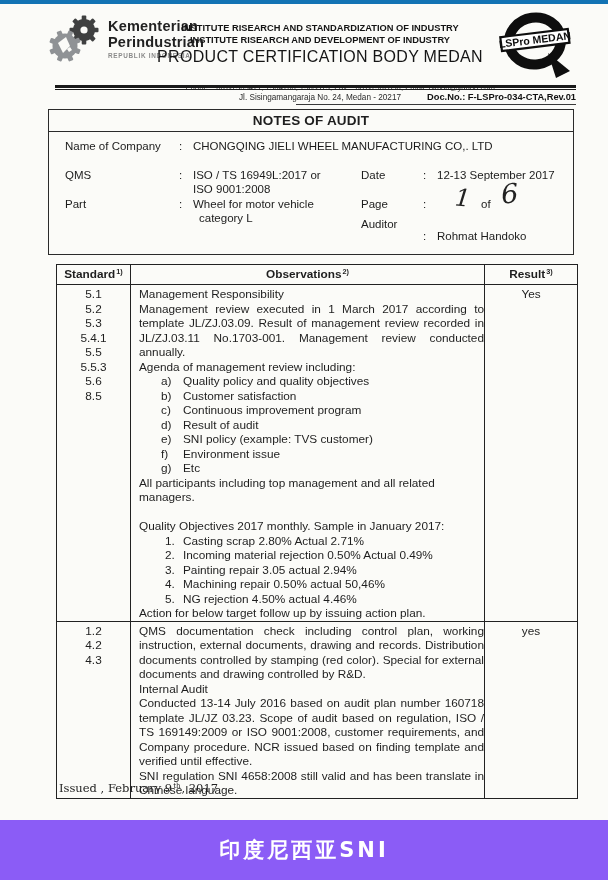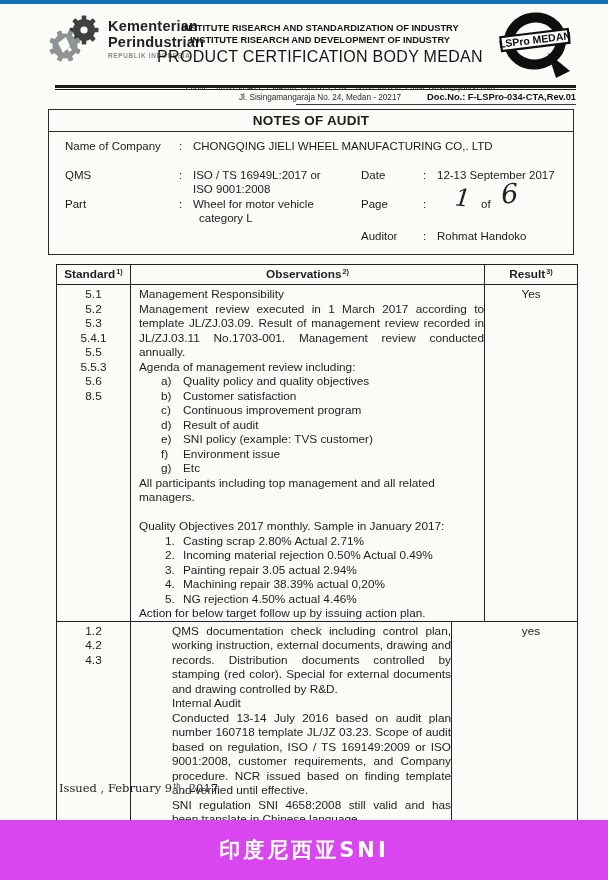--- a/index.html
+++ b/index.html
@@ -36,33 +36,33 @@
   
   .audit-table{position:absolute;left:56px;top:264px;width:520px;border:1.5px solid #222;}
   .thead{display:flex;border-bottom:1.3px solid #222;height:19px;font-weight:bold;font-size:11.8px;}
   .thead>div{line-height:18px;text-align:center;}
   .col-std{width:73px;border-right:1.1px solid #222;}
   .col-obs{flex:1;border-right:1.1px solid #222;}
   .col-res{width:92px;}
   .sup{font-size:7.3px;position:relative;top:-4px;margin-left:1px;}
   .trow{display:flex;font-size:11.8px;line-height:14.5px;}
   .trow-1{min-height:303px;}
-  .trow-2{min-height:175px;border-top:1.1px solid #222;gap:33px;}
+  .trow-2{min-height:175px;border-top:1.1px solid #222;}
   .td-std{width:73px;border-right:1.1px solid #222;text-align:center;padding-top:2px;}
   .td-obs{flex:1;border-right:1.1px solid #222;padding:2px 0 0 8px;}
   .td-res{width:92px;text-align:center;padding-top:2px;}
   .just{text-align:justify;}
   .obs-li{position:relative;padding-left:44px;}
   .li-marker{position:absolute;left:22px;}
   .spacer-line{height:14.5px;}
 
   .issued{position:absolute;left:59px;top:781px;font-family:"DejaVu Serif",serif;font-size:11.5px;color:#222;}
   .issued .sup2{font-size:7px;position:relative;top:-4px;margin:0 1px;}
 
-  .banner{position:absolute;left:0;top:820px;width:608px;height:60px;background:#d946ef;display:flex;align-items:center;justify-content:center;}
+  .banner{position:absolute;left:0;top:820px;width:608px;height:60px;background:#8b5cf6;display:flex;align-items:center;justify-content:center;}
   .banner-text{color:#fff;font-size:21px;font-weight:bold;letter-spacing:3px;font-family:"DejaVu Sans",sans-serif;}
 </style>
 </head>
 <body>
 
 <div class="page">
   <div class="topbar"></div>
 
   <div class="logo-left">
     <svg width="58" height="50" viewBox="0 0 58 50">
@@ -151,21 +151,21 @@
     <span class="fld" style="left:312px;top:59px;">Date</span>
     <span class="fld" style="left:374px;top:59px;">:</span>
     <span class="fld" style="left:388px;top:59px;">12-13 September 2017</span>
 
     <span class="fld" style="left:312px;top:88px;">Page</span>
     <span class="fld" style="left:374px;top:88px;">:</span>
     <span class="fld hand" style="left:406px;top:74px;font-size:24px;transform:rotate(6deg);">1</span>
     <span class="fld" style="left:432px;top:88px;">of</span>
     <span class="fld hand" style="left:452px;top:68px;font-size:27px;transform:rotate(-4deg);">6</span>
 
-    <span class="fld" style="left:312px;top:120px;">Auditor</span>
+    <span class="fld" style="left:312px;top:108px;">Auditor</span>
     <span class="fld" style="left:374px;top:120px;">:</span>
     <span class="fld" style="left:388px;top:120px;">Rohmat Handoko</span>
   </div>
 
   <div class="audit-table">
     <div class="thead">
       <div class="col-std"><span>Standard</span><span class="sup">1)</span></div>
       <div class="col-obs"><span>Observations</span><span class="sup">2)</span></div>
       <div class="col-res"><span>Result</span><span class="sup">3)</span></div>
     </div>
@@ -191,21 +191,21 @@
         <div class="obs-li"><span class="li-marker">d)</span><span>Result of audit</span></div>
         <div class="obs-li"><span class="li-marker">e)</span><span>SNI policy (example: TVS customer)</span></div>
         <div class="obs-li"><span class="li-marker">f)</span><span>Environment issue</span></div>
         <div class="obs-li"><span class="li-marker">g)</span><span>Etc</span></div>
         <div>All participants including top management and all related managers.</div>
         <div class="spacer-line"></div>
         <div>Quality Objectives 2017 monthly. Sample in January 2017:</div>
         <div class="obs-li"><span class="li-marker" style="left:26px;">1.</span><span>Casting scrap 2.80% Actual 2.71%</span></div>
         <div class="obs-li"><span class="li-marker" style="left:26px;">2.</span><span>Incoming material rejection 0.50% Actual 0.49%</span></div>
         <div class="obs-li"><span class="li-marker" style="left:26px;">3.</span><span>Painting repair 3.05 actual 2.94%</span></div>
-        <div class="obs-li"><span class="li-marker" style="left:26px;">4.</span><span>Machining repair 38.39% actual 0,20%</span></div>
+        <div class="obs-li"><span class="li-marker" style="left:26px;">4.</span><span>Machining repair 0.50% actual 50,46%</span></div>
         <div class="obs-li"><span class="li-marker" style="left:26px;">5.</span><span>NG rejection 4.50% actual 4.46%</span></div>
         <div>Action for below target follow up by issuing action plan.</div>
       </div>
       <div class="td-res">Yes</div>
     </div>
 
     <div class="trow trow-2">
       <div class="td-std">
         <div>1.2</div>
         <div>4.2</div>

